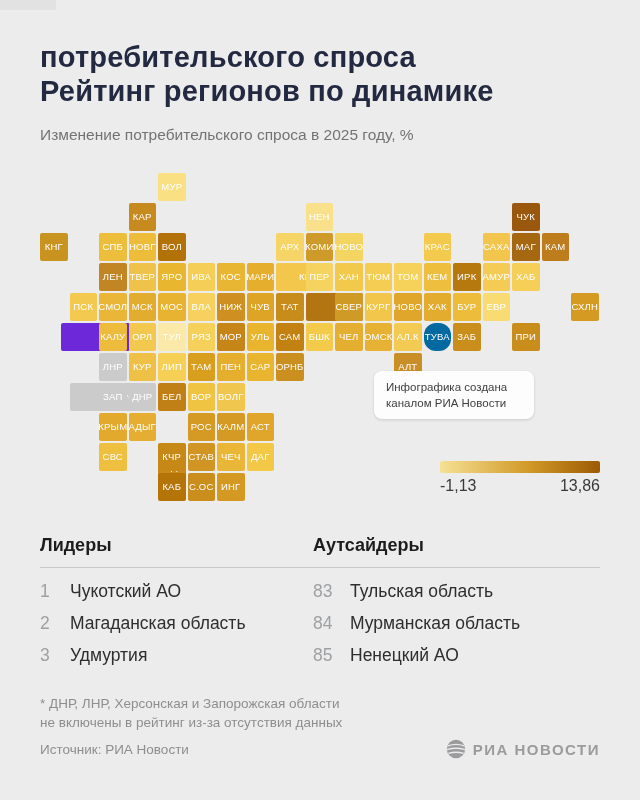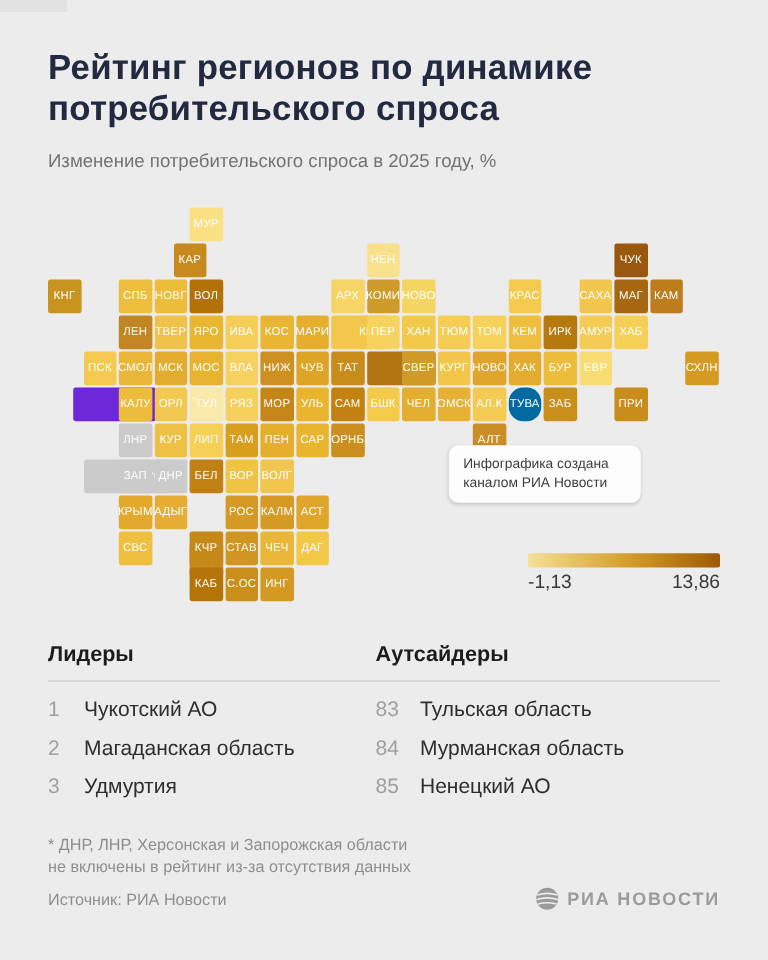--- a/index.html
+++ b/index.html
@@ -30,29 +30,29 @@
   .logo-text{font-size:15px;font-weight:bold;letter-spacing:1.5px;color:#9B9B9D;}
 </style>
 </head>
 <body>
 
 <div class="canvas">
 
   <div class="corner-chip"></div>
 
   <div class="title">
+    <div>потребительского спроса</div>
     <div>Рейтинг регионов по динамике</div>
-    <div>потребительского спроса</div>
   </div>
 
   <div class="subtitle">Изменение потребительского спроса в 2025 году, %</div>
 
   <div class="map">
       <div class="tile" style="left: 118px; top: 0px; background: rgb(249, 224, 131);">МУР</div>
-      <div class="tile" style="left: 88.5px; top: 30px; background: rgb(198, 138, 31); margin-left: 16px;">КАР</div>
+      <div class="tile" style="left: 88.5px; top: 30px; background: rgb(198, 138, 31);">КАР</div>
       <div class="tile" style="left: 265.5px; top: 30px; background: rgb(249, 225, 140);">НЕН</div>
       <div class="tile" style="left: 472px; top: 30px; background: rgb(153, 88, 14);">ЧУК</div>
       <div class="tile" style="left: 0px; top: 60px; background: rgb(201, 147, 32);">КНГ</div>
       <div class="tile" style="left: 59px; top: 60px; background: rgb(237, 190, 60);">СПБ</div>
       <div class="tile" style="left: 88.5px; top: 60px; background: rgb(237, 188, 56);">НОВГ</div>
       <div class="tile" style="left: 118px; top: 60px; background: rgb(178, 114, 8);">ВОЛ</div>
       <div class="tile" style="left: 236px; top: 60px; background: rgb(246, 212, 101);">АРХ</div>
       <div class="tile" style="left: 265.5px; top: 60px; background: rgb(206, 155, 43);">КОМИ</div>
       <div class="tile" style="left: 295px; top: 60px; background: rgb(245, 213, 98);">НОВО</div>
       <div class="tile" style="left: 383.5px; top: 60px; background: rgb(244, 202, 78);">КРАС</div>

